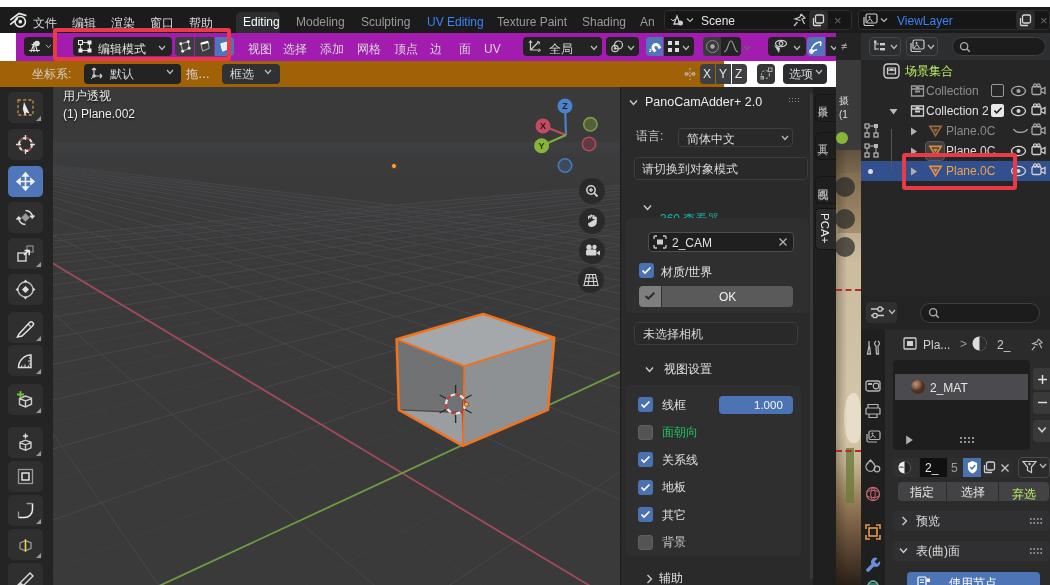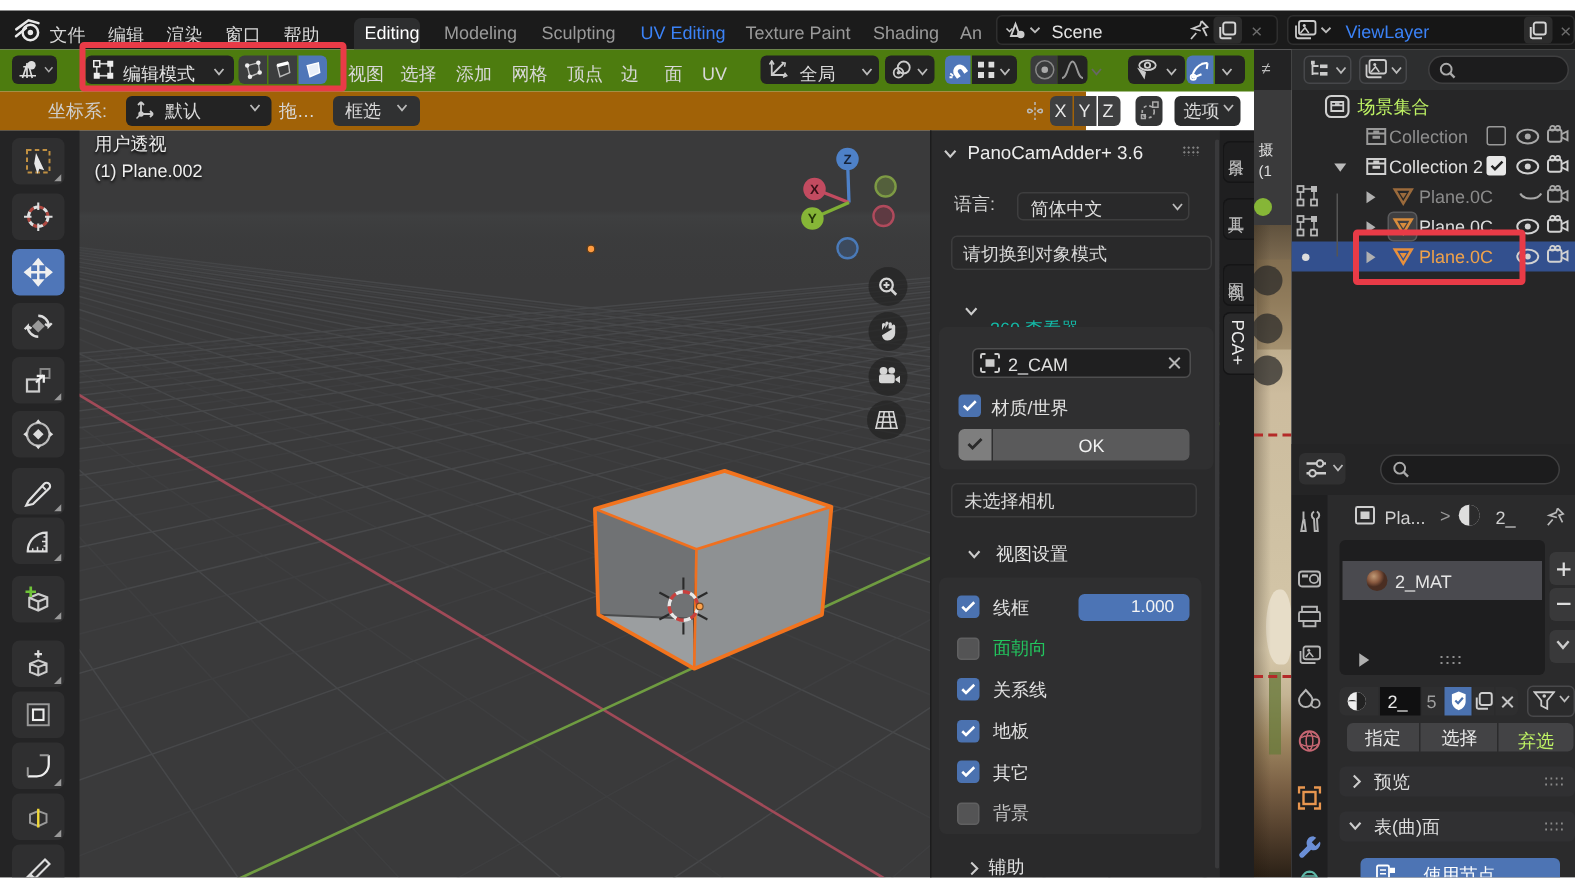--- a/index.html
+++ b/index.html
@@ -63,21 +63,21 @@
         <path d="M1 1.5 L4 4.5 L7 1.5" stroke="#bbb" stroke-width="1.2" fill="none"></path>
       </svg>
 <div class="tx" style="left:897px;top:8px;color:#3b82f6">ViewLayer</div>
 <div class="abs" style="left:1016px;top:4px;width:19px;height:18px;background:#2c2c2c;border-radius:3px"></div>
 <svg class="abs" style="left:1019px;top:7px" width="13" height="13" viewBox="0 0 13 13">
         <rect x="3.5" y="1" width="8" height="8" rx="1.5" fill="none" stroke="#d5d5d5" stroke-width="1.3"></rect>
         <path d="M1.5 4 v6.5 a1 1 0 0 0 1 1 H9" fill="none" stroke="#d5d5d5" stroke-width="1.3"></path>
       </svg>
 <div class="tx" style="left:1040px;top:7px;color:#6c6c6c;font-size:13px">×</div>
 </div>
-<div class="abs" id="row2" style="left:0;top:33px;width:836px;height:28px;background:#4d7c0f">
+<div class="abs" id="row2" style="left:16px;top:33px;width:836px;height:28px;background:#a21caf">
 <div class="abs pill" style="left:8px;top:4px;width:30px;height:19px"></div>
 <svg class="abs" style="left:12px;top:7px" width="14" height="13" viewBox="0 0 14 13">
         <circle cx="9" cy="3.5" r="2.8" fill="#ddd"></circle>
         <path d="M1 10.5 h11 M3.5 4.5 h6 M6 2 v10 M3 12 l3 -9 M9.5 12 l-2.5 -9" stroke="#ddd" stroke-width="1.1" fill="none"></path>
       </svg>
 <svg class="abs" style="left:29px;top:11px" width="7" height="5" viewBox="0 0 8 6">
         <path d="M1 1 L4 4.5 L7 1" stroke="#aaa" stroke-width="1.2" fill="none"></path>
       </svg>
 <div class="abs pill" style="left:57px;top:4px;width:99px;height:19px"></div>
 <svg class="abs" style="left:62px;top:7px" width="14" height="13" viewBox="0 0 14 13">
@@ -466,21 +466,21 @@
       </svg>
 <div class="tx" style="left:63px;top:3px;color:#eee;font-size:12px;text-shadow:0 1px 2px #000">用户透视</div>
 <div class="tx" style="left:63px;top:21px;color:#eee;font-size:12px;text-shadow:0 1px 2px #000">(1) Plane.002</div>
 </div>
 
 <div class="abs" id="npanel" style="left:620px;top:87px;width:193px;height:498px;background:#2a2a2b;overflow:hidden;border-left:1px solid #1c1c1d">
 <div class="abs" style="left:189px;top:6px;width:3px;height:486px;background:#39393b;border-radius:2px"></div>
 <svg class="abs" style="left:8px;top:12px" width="9" height="7" viewBox="0 0 9 7">
         <path d="M1 1.5 L4.5 5.5 L8 1.5" stroke="#ccc" stroke-width="1.4" fill="none"></path>
       </svg>
-<div class="tx" style="left:24px;top:9px;color:#ededed;font-size:12.5px">PanoCamAdder+ 3.6</div>
+<div class="tx" style="left:24px;top:9px;color:#ededed;font-size:12.5px">PanoCamAdder+ 2.0</div>
 <div class="abs" style="left:167px;top:10px;width:12px;height:7px;background-image:radial-gradient(#8a8a8a 34%,transparent 36%);background-size:3px 3px"></div>
 <div class="tx" style="left:15px;top:43px;color:#d0d0d0">语言:</div>
 <div class="abs" style="left:57px;top:41px;width:115px;height:19px;background:#29292a;border:1px solid #3e3e3f;border-radius:4px"></div>
 <div class="tx" style="left:66px;top:46px;color:#dedede">简体中文</div>
 <svg class="abs" style="left:160px;top:48px" width="8" height="6" viewBox="0 0 8 6">
         <path d="M1 1 L4 4.5 L7 1" stroke="#bbb" stroke-width="1.2" fill="none"></path>
       </svg>
 <div class="abs" style="left:13px;top:70px;width:174px;height:23px;background:#29292a;border:1px solid #3c3c3d;border-radius:4px"></div>
 <div class="tx" style="left:21px;top:76px;color:#d8d8d8">请切换到对象模式</div>
 <svg class="abs" style="left:22px;top:117px" width="9" height="7" viewBox="0 0 9 7">

